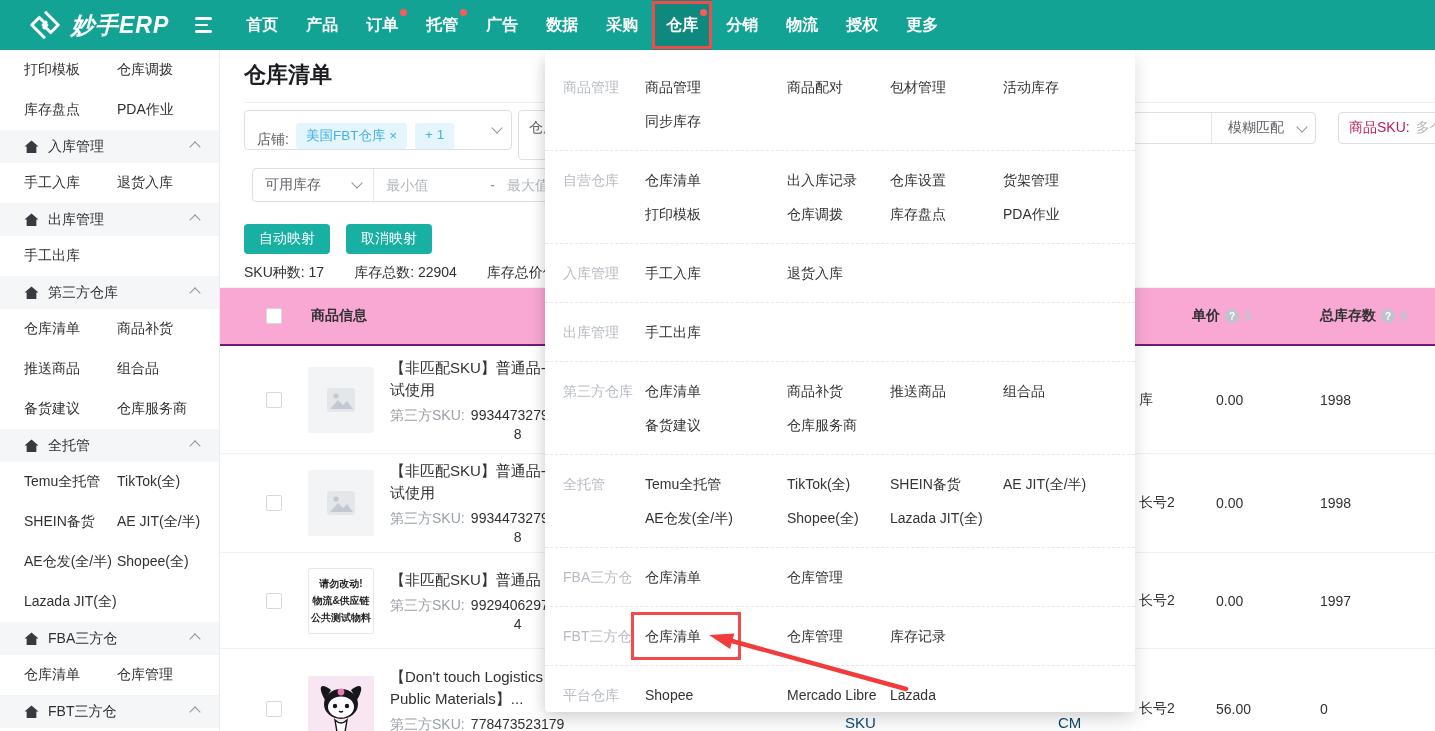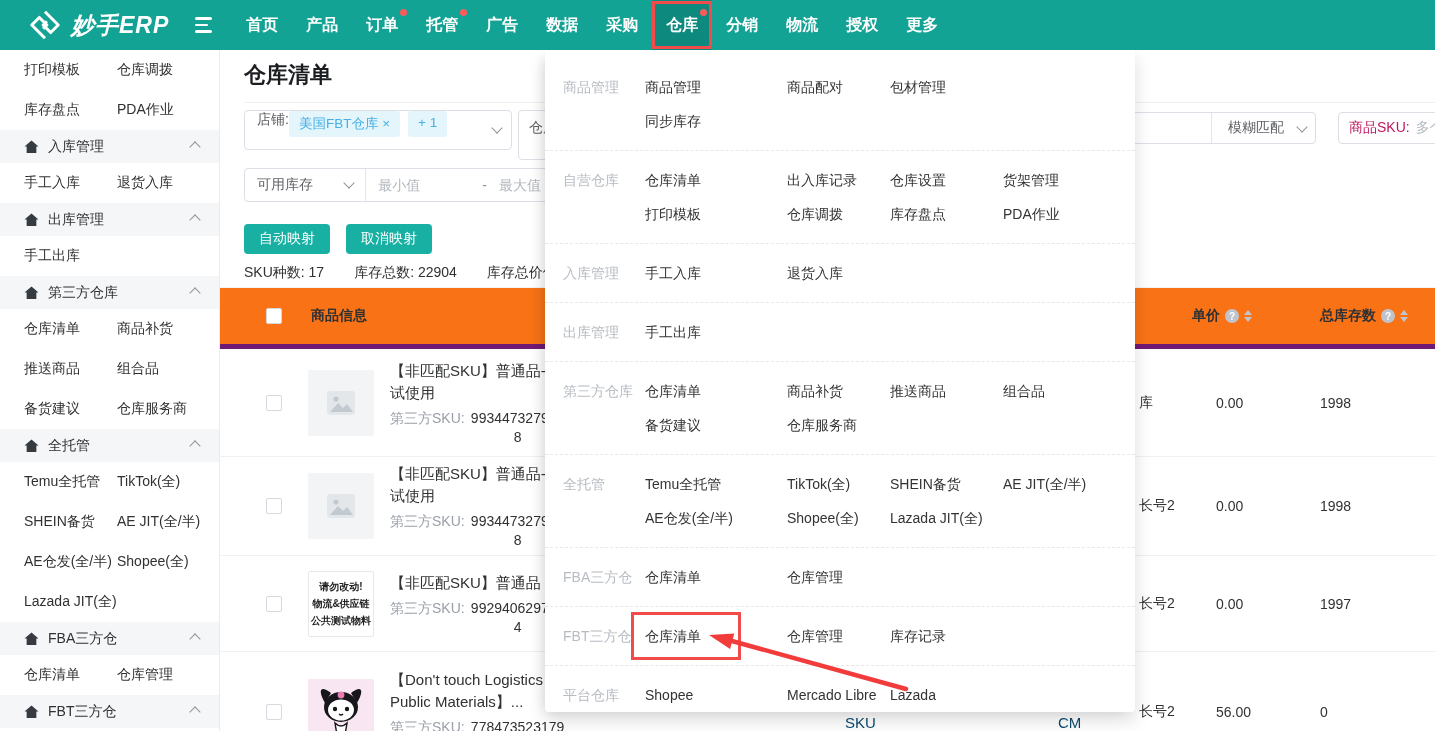--- a/index.html
+++ b/index.html
@@ -30,27 +30,27 @@
   .chev{width:7px;height:7px;border-right:1.5px solid #8f949d;border-bottom:1.5px solid #8f949d;
         display:inline-block}
   .chev.up{transform:rotate(-135deg)}
   .chev.down{transform:rotate(45deg);margin-top:-3px}
   .s-sec .chev{margin-left:auto}
   
   .main{position:absolute;left:220px;top:50px;right:0;bottom:0;overflow:hidden;background:#fff}
   .page-title{position:absolute;left:24px;top:10px;font-size:22px;font-weight:bold;color:#1b1d21}
   .hr1{position:absolute;left:24px;right:0;top:52px;border-bottom:1px solid #f0f0f0}
   .sel-shop{position:absolute;left:24px;top:60px;width:268px;height:40px;border:1px solid #dcdfe6;
-            border-radius:4px;display:flex;align-items:flex-start;gap:0;padding:0 46px 0 12px;box-sizing:border-box}
+            border-radius:4px;display:flex;align-items:flex-end;gap:7px;padding:0 46px 0 12px;box-sizing:border-box}
   .sel-shop .f-label{font-size:14px;color:#606266;white-space:nowrap}
   .tag{background:#e4f6fc;color:#45b0e5;font-size:13.5px;padding:4px 10px;border-radius:3px;white-space:nowrap}
   .sel-chev{position:absolute;right:10px;top:16px}
   .wh-box{position:absolute;left:298px;top:60px;width:120px;height:50px;border:1px solid #dcdfe6;
           border-radius:4px;box-sizing:border-box;padding:8px 10px;font-size:14px;color:#606266}
-  .f2{position:absolute;left:24px;top:118px;width:360px;height:34px;border:1px solid #dcdfe6;
+  .f2{position:absolute;left:32px;top:118px;width:360px;height:34px;border:1px solid #dcdfe6;
       border-radius:4px;box-sizing:border-box;display:flex;align-items:center}
   .f2 .sel{position:relative;width:122px;height:100%;border-right:1px solid #e2e5ea;display:flex;
            align-items:center;padding:0 26px 0 12px;box-sizing:border-box;font-size:14px;color:#606266;cursor:pointer}
   .f2 input{border:none;outline:none;width:92px;padding:0 12px;font-size:14px;color:#606266;background:transparent}
   .f2 input::placeholder{color:#b3b8bf}
   .f2 .dash{color:#909399;font-size:14px}
   .btns{position:absolute;left:24px;top:174px;display:flex;gap:16px}
   .btn{height:30px;padding:0 15px;background:#18b0a2;color:#fff;border:none;border-radius:4px;
        font-size:14px;cursor:pointer;font-family:inherit}
   .stats{position:absolute;left:24px;top:214px;display:flex;gap:30px;font-size:14px;color:#303133}
@@ -60,21 +60,21 @@
        border-radius:4px;box-sizing:border-box;display:flex;align-items:center;font-size:14px;color:#606266}
   .rf1 .sep{width:1px;align-self:stretch;background:#e2e5ea;margin-left:88px}
   .rf1 .mm{padding-left:16px;white-space:nowrap;cursor:pointer}
   .rf1 .chev{margin-left:14px}
   .rf2{position:absolute;left:1118px;top:62px;width:140px;height:32px;border:1px solid #dcdfe6;
        border-radius:4px;box-sizing:border-box;display:flex;align-items:center;gap:6px;padding:0 10px;font-size:14px}
   .rf2 .lbl{color:#be185d;white-space:nowrap}
   .rf2 .ph{color:#b3b8bf;white-space:nowrap}
   
   .tbl{position:absolute;left:0;right:0;top:237px;height:600px}
-  .t-head{position:relative;height:56px;background:#f97316;border-top:1px solid #f2f3f5;border-bottom:5px solid #701a75}
+  .t-head{position:relative;height:56px;background:#f9a8d4;border-top:1px solid #f2f3f5;border-bottom:2px solid #701a75}
   .h-product{position:absolute;left:91px;top:50%;transform:translateY(-50%);font-weight:bold;font-size:14px}
   .h-cell{position:absolute;top:50%;transform:translateY(-50%);display:flex;align-items:center;gap:5px;
           font-weight:bold;font-size:14px;color:#303133}
   .help{width:14px;height:14px;border-radius:50%;background:#bfc4cc;color:#fff;font-size:10px;
         display:inline-flex;align-items:center;justify-content:center;font-weight:bold}
   .sort{display:inline-flex;flex-direction:column;gap:2px;cursor:pointer}
   .sort i{width:0;height:0;border-left:4px solid transparent;border-right:4px solid transparent;display:block}
   .sort .u{border-bottom:5px solid #c0c4cc}
   .sort .d{border-top:5px solid #c0c4cc}
   .t-cb-head{position:absolute;left:46px;top:50%;transform:translateY(-50%)}
@@ -422,20 +422,21 @@
 </div>
 
 <div class="menu-panel">
     <div class="m-sec">
       <div class="m-label">商品管理</div>
       <div>
         <div class="m-row">
           <span><span class="m-item">商品管理</span></span>
           <span><span class="m-item">商品配对</span></span>
           <span><span class="m-item">包材管理</span></span>
+          <span><span class="m-item">活动库存</span></span>
         </div>
         <div class="m-row">
           <span><span class="m-item">同步库存</span></span>
         </div>
       </div>
     </div>
     <div class="m-sec">
       <div class="m-label">自营仓库</div>
       <div>
         <div class="m-row">

